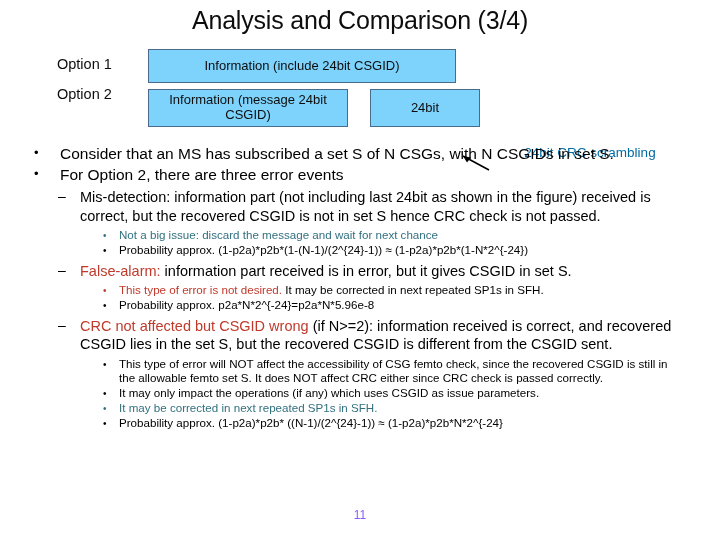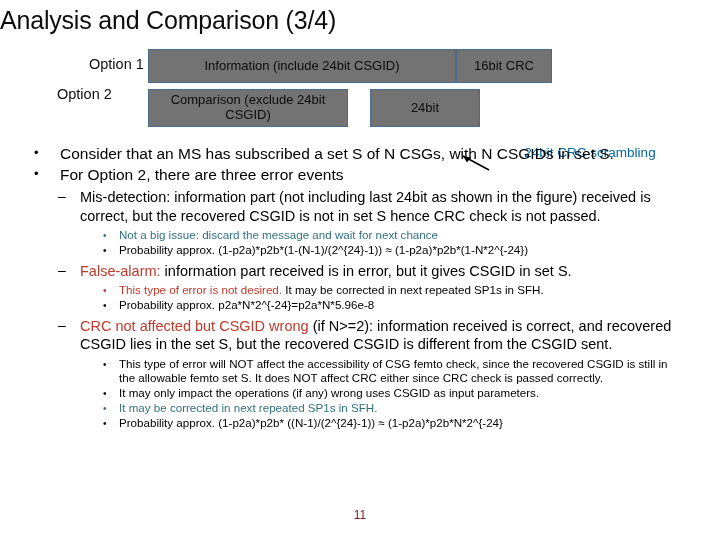--- a/index.html
+++ b/index.html
@@ -16,21 +16,21 @@
     color: #000000;
     -webkit-font-smoothing: none;
   }
 
   
   #slide-title {
     position: absolute;
     left: 0;
     top: 6px;
     width: 720px;
-    text-align: left;
+    text-align: center;
     font-size: 25px;
     font-weight: normal;
     letter-spacing: -0.2px;
     color: #0d0d0d;
     white-space: nowrap;
   }
 
   
   #diagram {
     position: absolute;
@@ -41,21 +41,21 @@
   }
   .opt-label {
     position: absolute;
     font-size: 14.5px;
     color: #0d0d0d;
     white-space: nowrap;
   }
   .box {
     position: absolute;
     box-sizing: border-box;
-    background: #737373;
+    background: #7dd3fc;
     border: 1.6px solid #4a6b8a;
     display: flex;
     align-items: center;
     justify-content: center;
     text-align: center;
     font-size: 13px;
     line-height: 1.12;
     color: #0d0d0d;
     padding: 0 2px;
   }
@@ -140,39 +140,38 @@
   .teal { color: #31707f; }
 
   
   #page-number {
     position: absolute;
     left: 0;
     top: 508px;
     width: 720px;
     text-align: center;
     font-size: 12px;
-    color: #7f1d1d;
+    color: #8b5cf6;
   }
 </style>
 </head>
 <body>
 
 <div id="slide-title">Analysis and Comparison (3/4)</div>
 
 <div id="diagram">
 
-  <div class="opt-label" style="left:57px; top:12px;margin-left:32px;">Option 1</div>
+  <div class="opt-label" style="left:57px; top:12px;">Option 1</div>
 
   <div class="box" style="left:148px; top:5px; width:308px; height:34px;">Information (include 24bit CSGID)</div>
 
-  <div class="box" style="left:456px; top:5px; width:96px; height:34px;">16bit CRC</div>
 
   <div class="opt-label" style="left:57px; top:42px;text-align:right;">Option 2</div>
 
-  <div class="box two-line" style="left:148px; top:45px; width:200px; height:38px;">Comparison (exclude 24bit CSGID)</div>
+  <div class="box two-line" style="left:148px; top:45px; width:200px; height:38px;">Information (message 24bit CSGID)</div>
 
   <div class="box" style="left:348px; top:45px; width:110px; height:38px;margin-left:22px;">24bit</div>
 
   <svg id="annot-arrow" viewBox="0 0 36 22">
     <line x1="34" y1="19" x2="8" y2="5" stroke="#000000" stroke-width="1.6"></line>
     <polygon points="8,5 16,6.5 12,11.5" fill="#000000"></polygon>
   </svg>
 
   <div id="annot">
     <div>24bit CRC scrambling</div>
@@ -226,21 +225,21 @@
     <span class="txt"><span class="red">CRC not affected but CSGID wrong</span><span> (if N&gt;=2): information received is correct, and recovered CSGID lies in the set S, but the recovered CSGID is different from the CSGID sent.</span></span>
   </div>
 
   <div class="lvl3" style="margin-top:3px;">
     <span class="bullet">•</span>
     <span class="txt">This type of error will NOT affect the accessibility of CSG femto check, since the recovered CSGID is still in the allowable femto set S. It does NOT affect CRC either since CRC check is passed correctly.</span>
   </div>
 
   <div class="lvl3">
     <span class="bullet">•</span>
-    <span class="txt">It may only impact the operations (if any) wrong uses CSGID as input parameters.</span>
+    <span class="txt">It may only impact the operations (if any) which uses CSGID as issue parameters.</span>
   </div>
 
   <div class="lvl3">
     <span class="bullet teal">•</span>
     <span class="txt teal"><span>It may be corrected</span><span> in next repeated SP1s in SFH.</span></span>
   </div>
 
   <div class="lvl3">
     <span class="bullet">•</span>
     <span class="txt">Probability approx. (1-p2a)*p2b* ((N-1)/(2^{24}-1)) ≈ (1-p2a)*p2b*N*2^{-24}</span>

